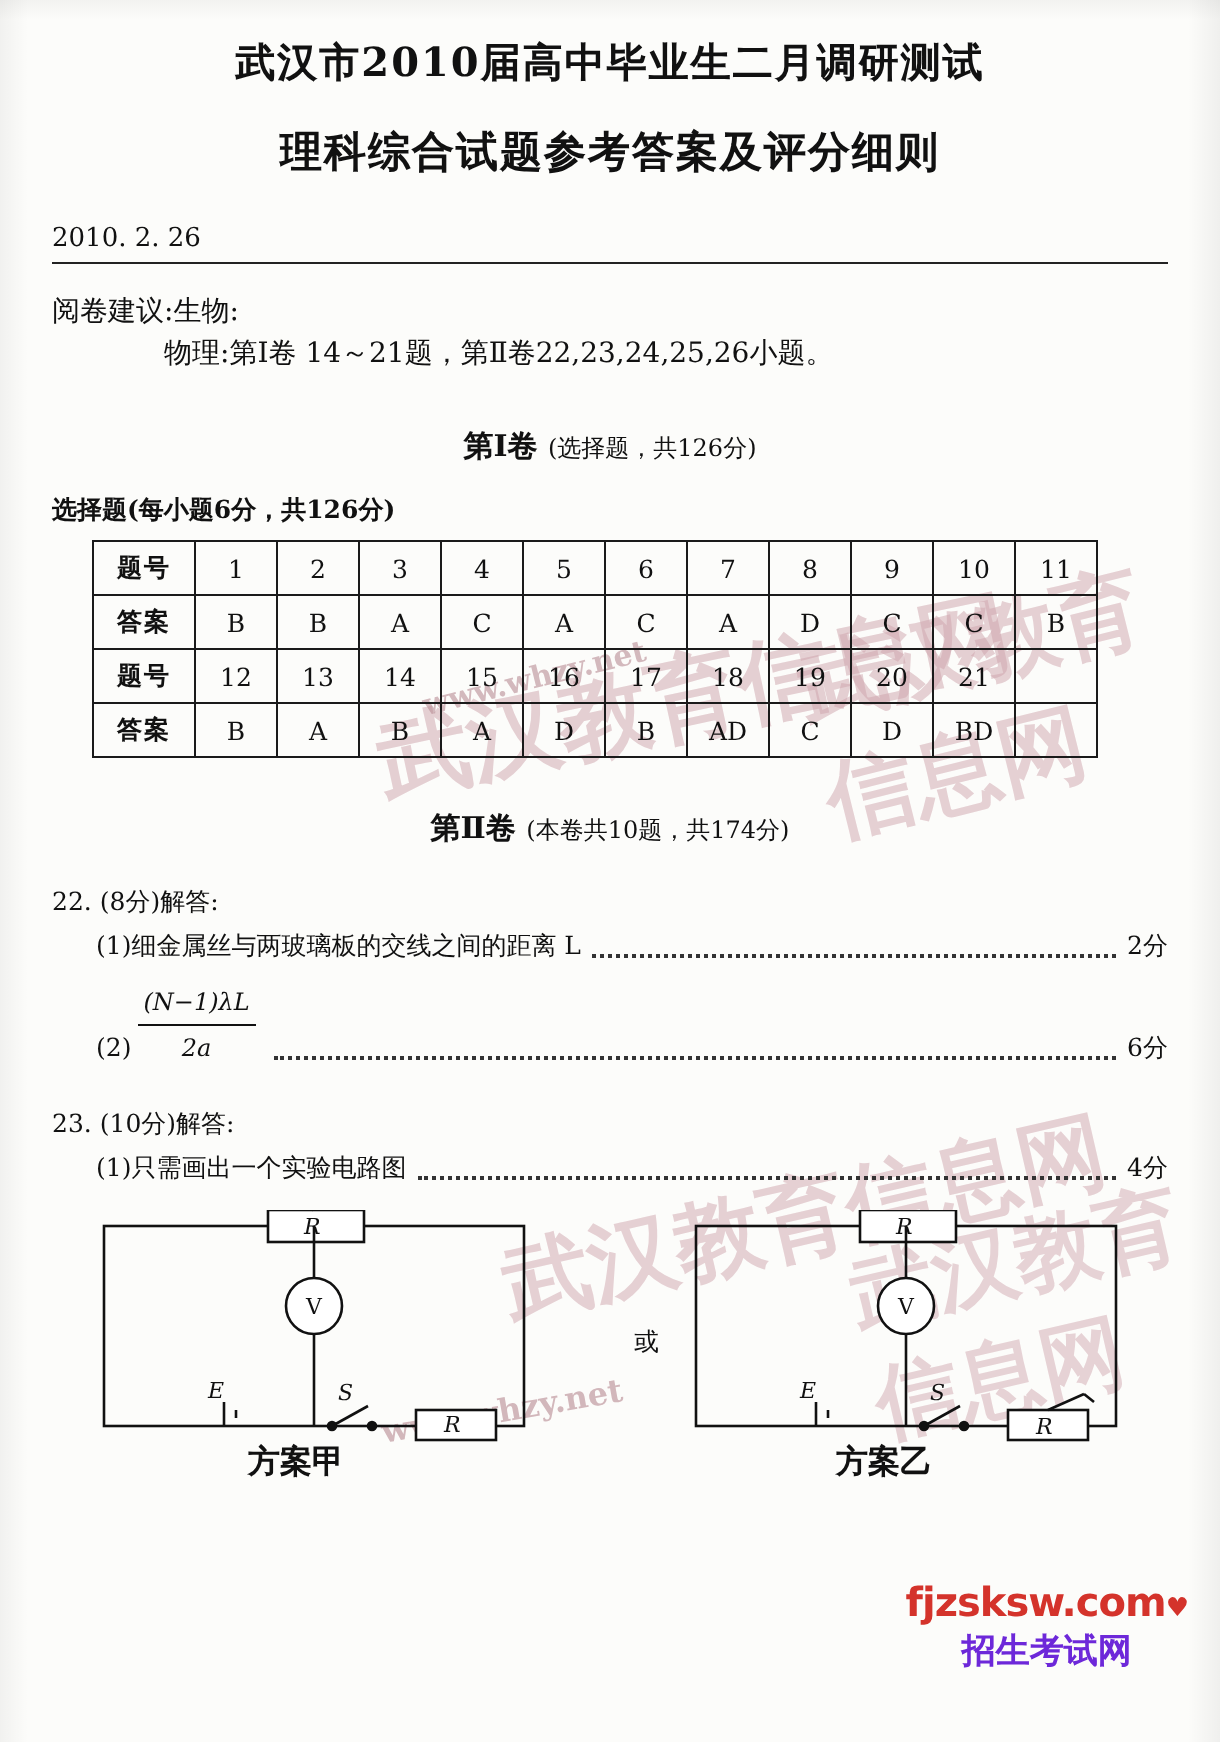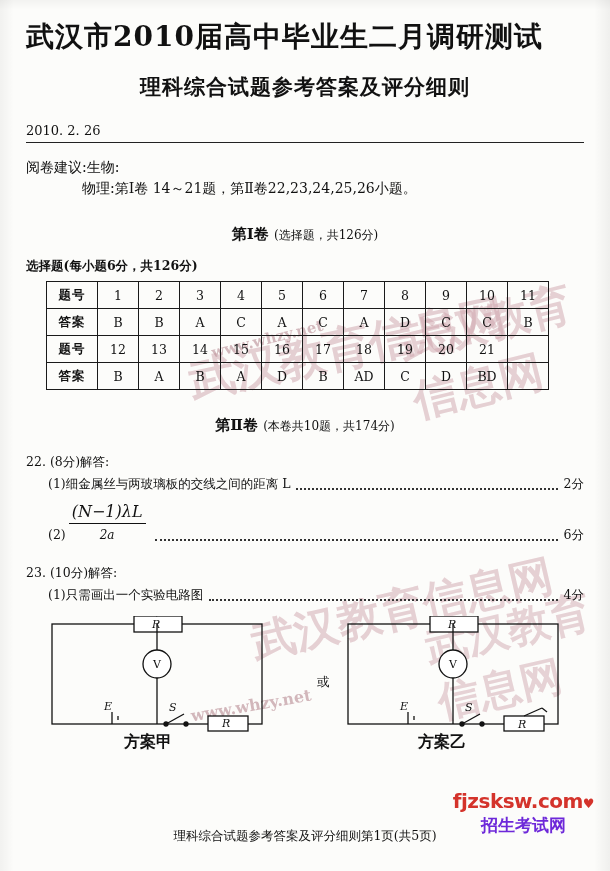--- a/index.html
+++ b/index.html
@@ -19,21 +19,21 @@
   .page:before{
     content:"";position:absolute;left:0;top:0;right:0;bottom:0;
     background:linear-gradient(90deg, rgba(0,0,0,0.045) 0px, rgba(0,0,0,0) 14px),
                linear-gradient(270deg, rgba(0,0,0,0.05) 0px, rgba(0,0,0,0) 16px),
                linear-gradient(180deg, rgba(0,0,0,0.04) 0px, rgba(0,0,0,0) 10px);
     pointer-events:none;
   }
   .content{position:relative;z-index:3;padding:0 26px;}
 
   h1.title1{
-    font-size:28px;font-weight:bold;text-align:left;
+    font-size:20px;font-weight:bold;text-align:center;
     letter-spacing:1px;margin:18px 0 16px 0;
     font-family:"DejaVu Serif", serif;
   }
   h1.title2{
     font-size:21px;font-weight:bold;text-align:center;
     letter-spacing:1px;margin:17px 0 0 0;
   }
   .byline{
     margin-top:22px;
     display:flex;justify-content:space-between;align-items:flex-end;
@@ -87,21 +87,21 @@
     height:1px;
   }
   .dotline .score{white-space:nowrap;}
   .sub{margin-left:22px;}
 
   .frac{
     display:inline-block;text-align:center;vertical-align:middle;
     font-family:"DejaVu Serif", serif;font-style:italic;
     margin:0 3px;
   }
-  .frac .num{display:block;border-bottom:1px solid #111;padding:0 3px;font-size:16px;}
+  .frac .num{display:block;border-bottom:1px solid #111;padding:0 3px;font-size:12px;}
   .frac .den{display:block;padding:0 3px;font-size:12px;}
 
   
   .circuits{
     margin-top:10px;position:relative;height:130px;
   }
   .circuits .orlbl{
     position:absolute;left:291px;top:58px;font-size:12.5px;
   }
   .cap{
@@ -323,21 +323,20 @@
           <text x="492" y="112">R</text>
         </g>
       </svg>
       <div class="orlbl">或</div>
       <div class="cap" style="left:98px;top:116px;">方案甲</div>
       <div class="cap" style="left:392px;top:116px;">方案乙</div>
     </div>
 
   </div>
 
-  <div class="footer">理科综合试题参考答案及评分细则第1页(共5页)</div>
 
   <div class="brand">
     <div class="t1">
       <span>fjzsksw.com</span><span class="heart">♥</span>
     </div>
     <div class="t2">招生考试网</div>
   </div>
 
 </div>
 

